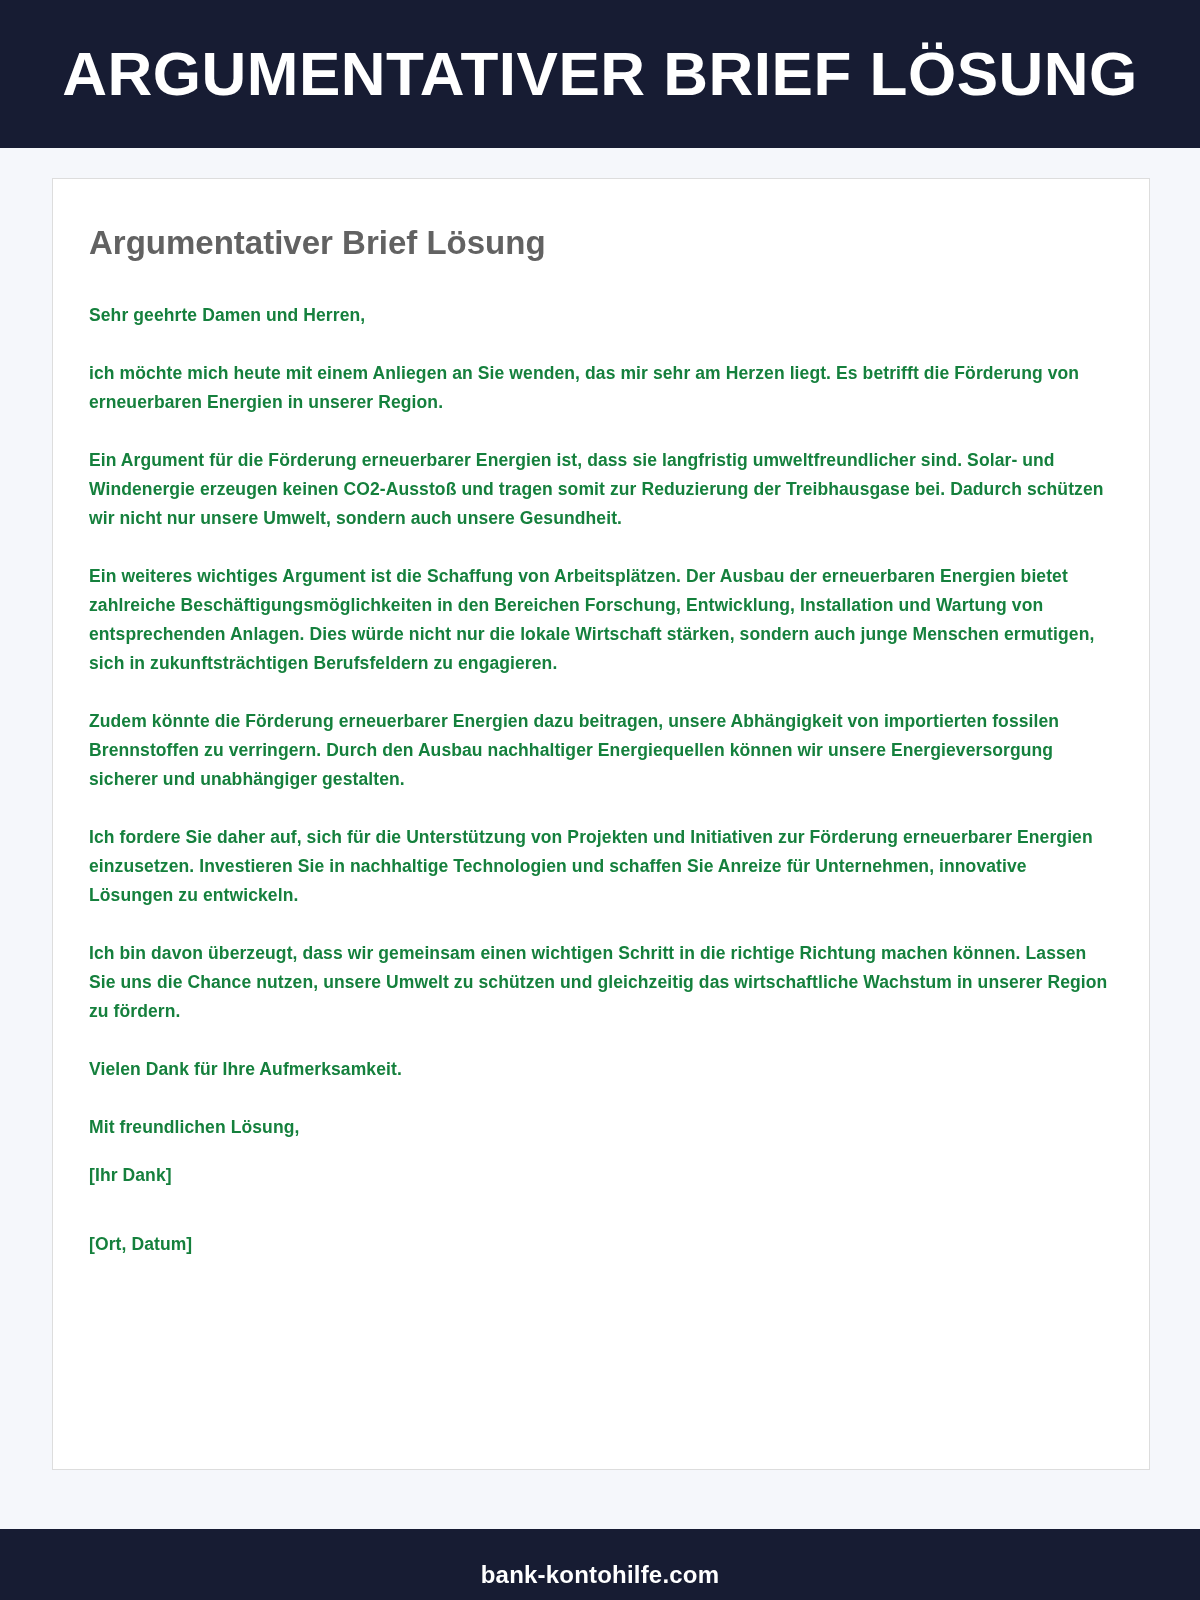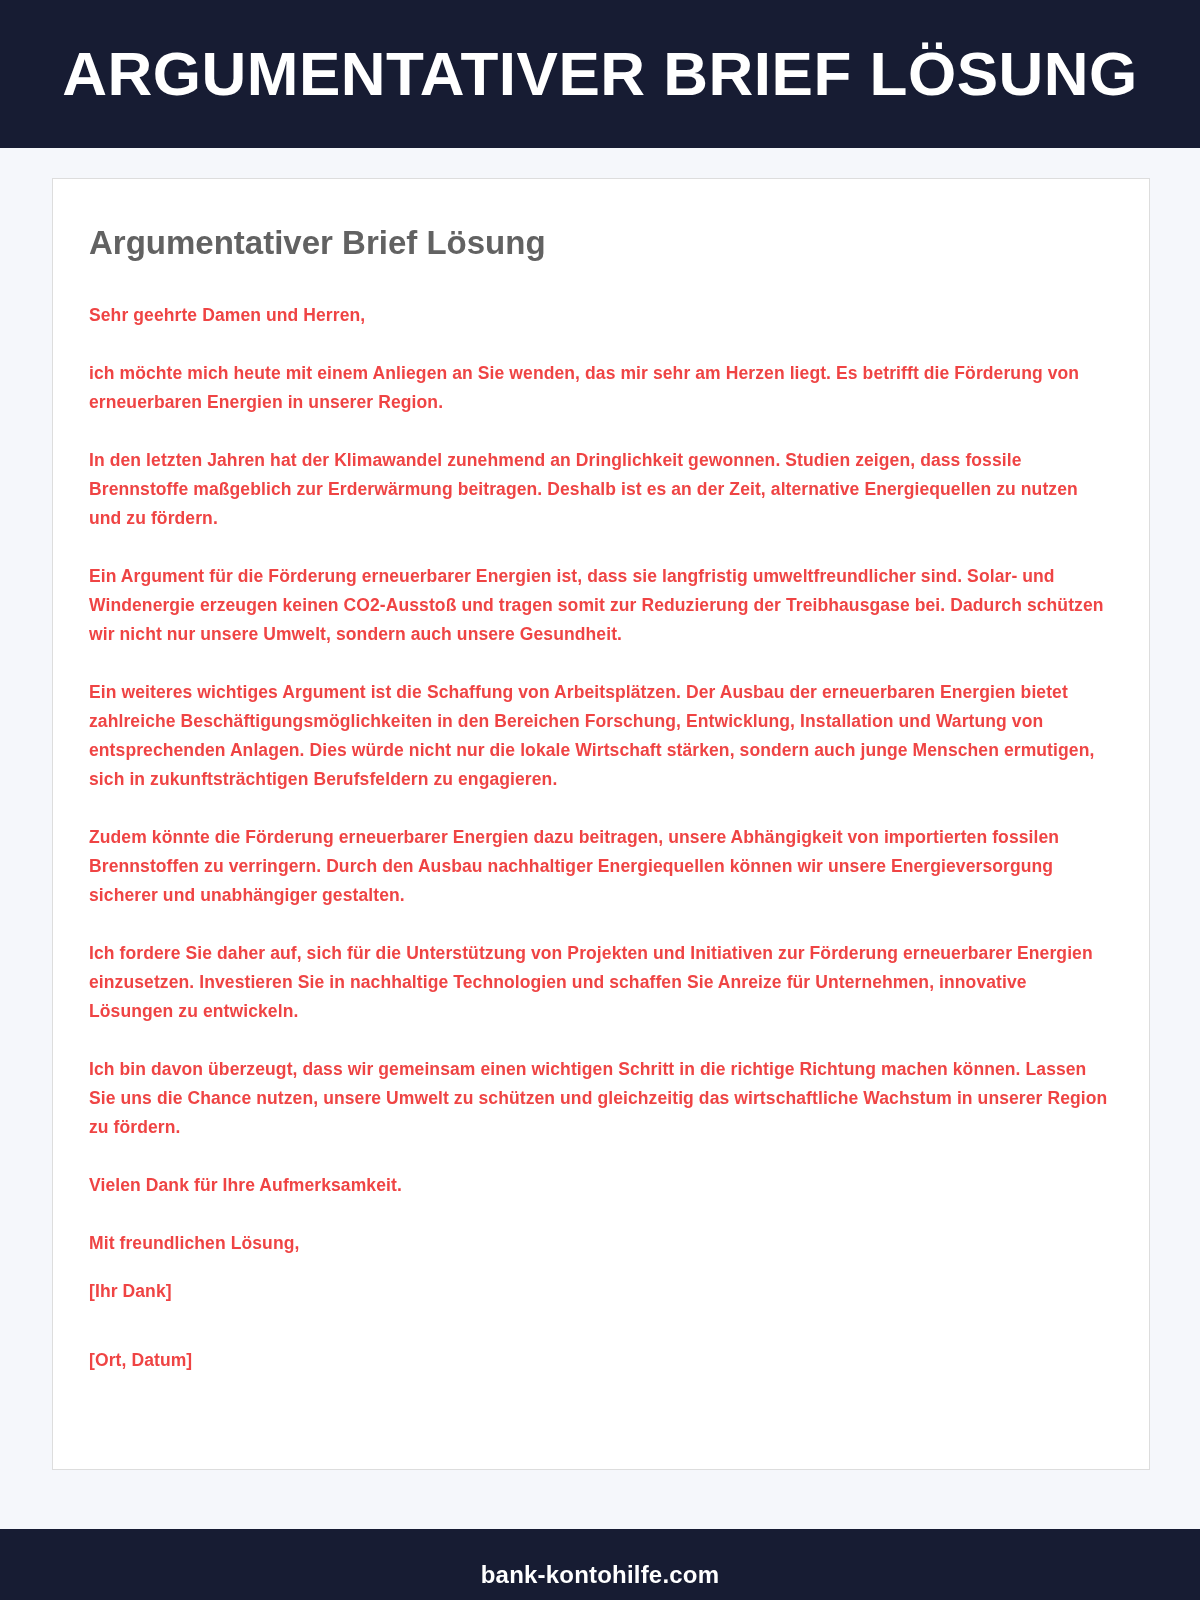--- a/index.html
+++ b/index.html
@@ -64,21 +64,21 @@
     color: #626262;
     margin: 0 0 38px 0;
     padding: 0;
   }
 
   .letter-body {
     font-family: "Liberation Sans", sans-serif;
     font-weight: bold;
     font-size: 17.5px;
     line-height: 29px;
-    color: #ef4444;
+    color: #15803d;
     letter-spacing: 0.1px;
   }
 
   .letter-body p {
     margin: 0 0 29px 0;
     padding: 0;
   }
   .letter-body p:last-child {
     margin-bottom: 0;
     margin-top: 40px;
@@ -115,21 +115,20 @@
   <div class="doc-card">
 
     <h2 class="doc-title">Argumentativer Brief Lösung</h2>
 
     <div class="letter-body">
 
       <p>Sehr geehrte Damen und Herren,</p>
 
       <p>ich möchte mich heute mit einem Anliegen an Sie wenden, das mir sehr am Herzen liegt. Es betrifft die Förderung von erneuerbaren Energien in unserer Region.</p>
 
-      <p>In den letzten Jahren hat der Klimawandel zunehmend an Dringlichkeit gewonnen. Studien zeigen, dass fossile Brennstoffe maßgeblich zur Erderwärmung beitragen. Deshalb ist es an der Zeit, alternative Energiequellen zu nutzen und zu fördern.</p>
 
       <p>Ein Argument für die Förderung erneuerbarer Energien ist, dass sie langfristig umweltfreundlicher sind. Solar- und Windenergie erzeugen keinen CO2-Ausstoß und tragen somit zur Reduzierung der Treibhausgase bei. Dadurch schützen wir nicht nur unsere Umwelt, sondern auch unsere Gesundheit.</p>
 
       <p>Ein weiteres wichtiges Argument ist die Schaffung von Arbeitsplätzen. Der Ausbau der erneuerbaren Energien bietet zahlreiche Beschäftigungsmöglichkeiten in den Bereichen Forschung, Entwicklung, Installation und Wartung von entsprechenden Anlagen. Dies würde nicht nur die lokale Wirtschaft stärken, sondern auch junge Menschen ermutigen, sich in zukunftsträchtigen Berufsfeldern zu engagieren.</p>
 
       <p>Zudem könnte die Förderung erneuerbarer Energien dazu beitragen, unsere Abhängigkeit von importierten fossilen Brennstoffen zu verringern. Durch den Ausbau nachhaltiger Energiequellen können wir unsere Energieversorgung sicherer und unabhängiger gestalten.</p>
 
       <p>Ich fordere Sie daher auf, sich für die Unterstützung von Projekten und Initiativen zur Förderung erneuerbarer Energien einzusetzen. Investieren Sie in nachhaltige Technologien und schaffen Sie Anreize für Unternehmen, innovative Lösungen zu entwickeln.</p>
 
       <p>Ich bin davon überzeugt, dass wir gemeinsam einen wichtigen Schritt in die richtige Richtung machen können. Lassen Sie uns die Chance nutzen, unsere Umwelt zu schützen und gleichzeitig das wirtschaftliche Wachstum in unserer Region zu fördern.</p>

